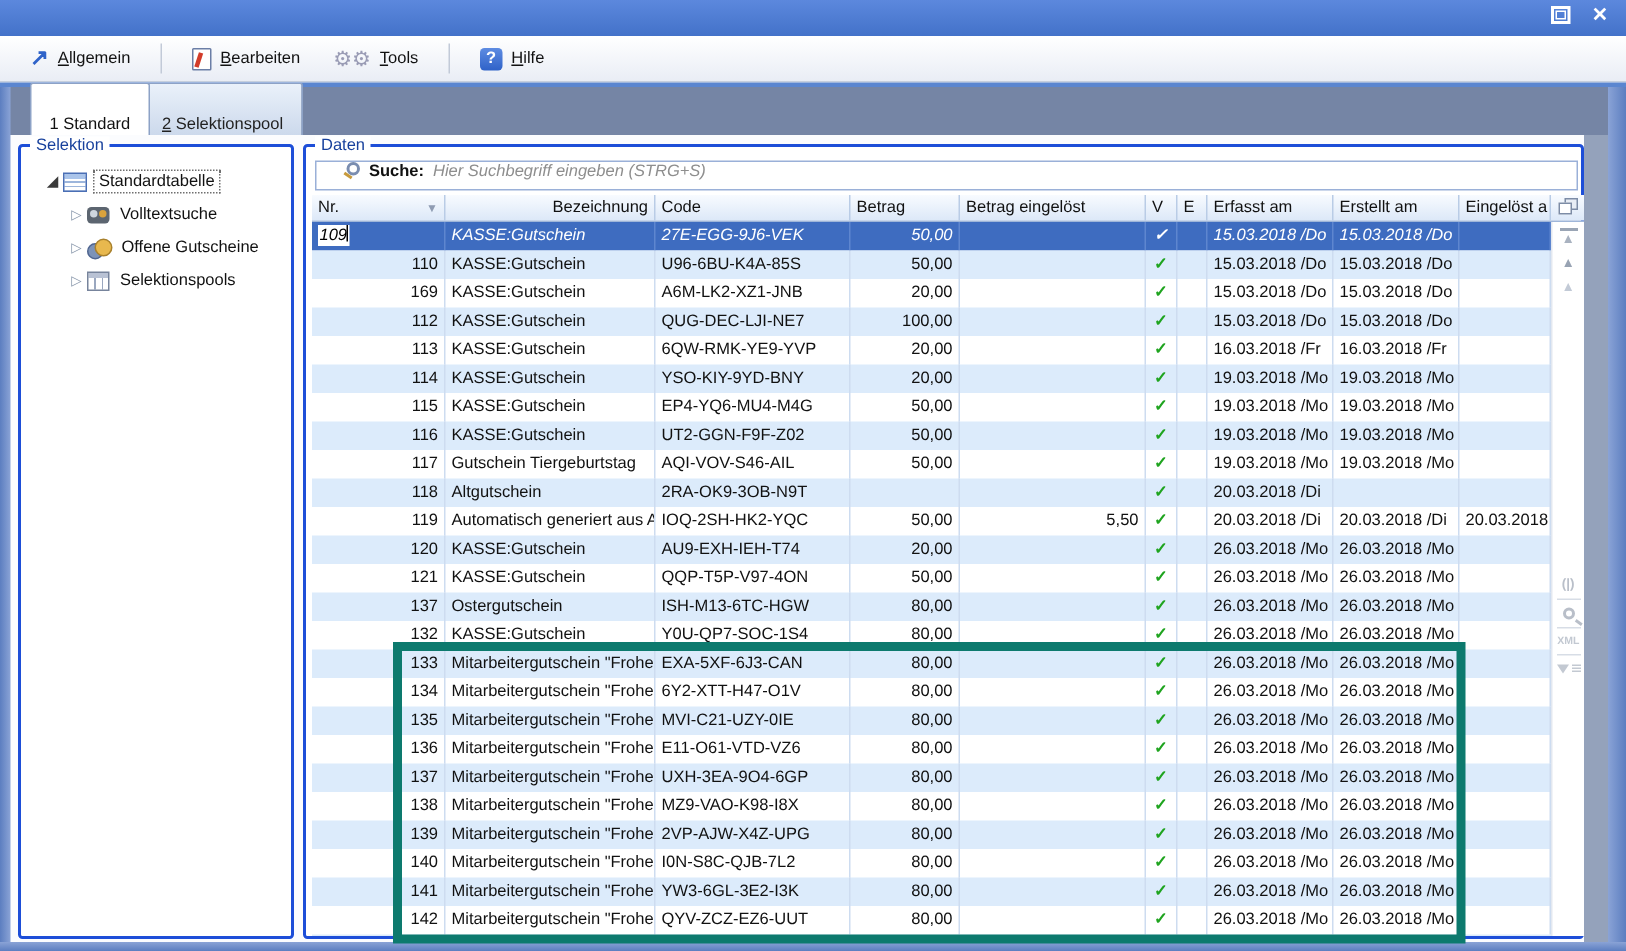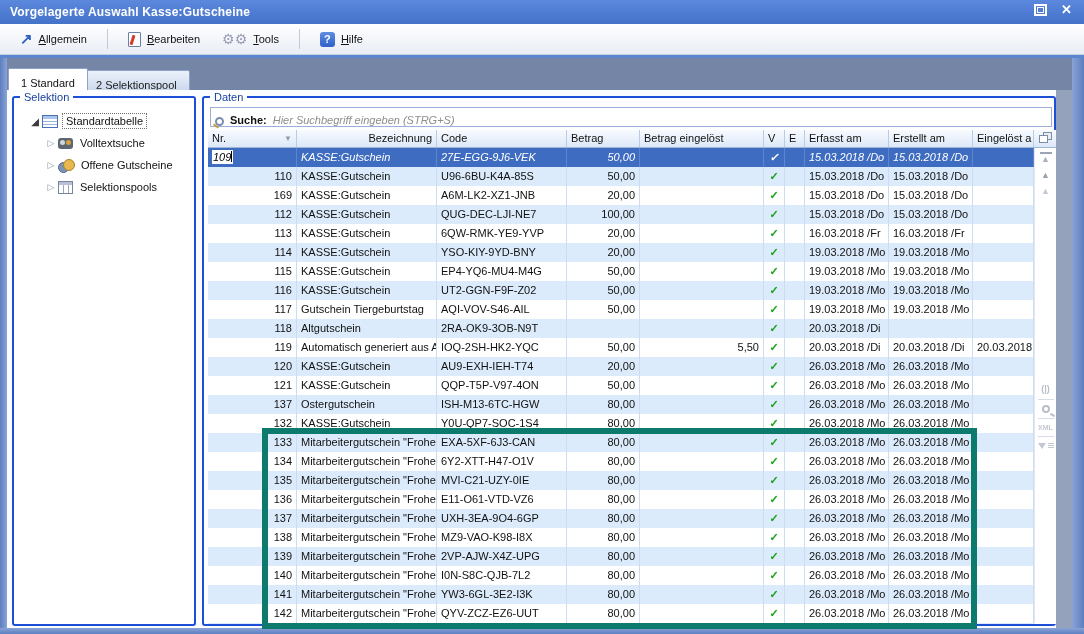--- a/index.html
+++ b/index.html
@@ -29,22 +29,22 @@
   .ic-doc { width:13px; height:15px; border:1px solid #6b7ea6; background:#fff; position:relative; border-radius:1px; }
   .ic-doc::after { content:""; position:absolute; left:2px; top:2px; width:3px; height:10px; background:#d23c2a; transform:rotate(18deg); }
   .ic-gears { color:#9a9cb5; font-size:14px; line-height:14px; }
   .ic-help { width:15px; height:15px; background:linear-gradient(#5e8ce2,#2f62c8); border-radius:3px;
              color:#fff; font-weight:bold; font-size:11px; text-align:center; line-height:15px; }
 
   .accent-line { position:absolute; left:0; top:55px; width:1084px; height:3px; background:var(--accent_line); }
 
   
   .tabstrip { position:absolute; left:0; top:58px; width:1084px; height:32px; background:var(--tab_strip); }
-  .tab { position:absolute; bottom:0; height:22px; padding:4px 12px; line-height:21px;
-         border:1px solid #8da2c6; border-bottom:none; border-radius:2px 2px 0 0; }
+  .tab { position:absolute; bottom:0; height:22px; padding:17px 12px; line-height:21px;
+         border:1px solid #8da2c6; border-bottom:none; border-radius:2px 2px 0 0;margin-left:12px; }
   .tab.active { left:8px; background:#fff; z-index:2; }
   .tab.inactive { left:83px; height:20px; background:linear-gradient(#eaf1fa,#ccd9ec); color:#222; }
 
   
   .content { position:absolute; left:7px; top:90px; width:1065px; height:538px; background:#fbfcfe; }
   .border-left { position:absolute; left:0; top:58px; width:7px; height:576px; background:linear-gradient(90deg,#5c7ec0,#8aa3d6); }
   .border-right { position:absolute; left:1072px; top:58px; width:12px; height:576px; background:linear-gradient(90deg,#8aa3d6,#5c7ec0); }
   .border-bottom { position:absolute; left:0; top:628px; width:1084px; height:6px; background:linear-gradient(#8aa3d6,#5c7ec0); }
   .slate-gap { position:absolute; left:1056px; top:90px; width:16px; height:538px; background:#94a2bb; }
 
@@ -74,21 +74,21 @@
   .ic-coins::before { content:""; position:absolute; left:0; top:3px; width:9px; height:9px; border-radius:50%;
       background:#7d93b8; border:1px solid #4f6590; }
   .ic-coins::after { content:""; position:absolute; left:5px; top:0; width:10px; height:10px; border-radius:50%;
       background:radial-gradient(circle at 35% 35%, #f3d27c, #dca washed#b,#d9a droplets); background:#e8b84e; border:1px solid #a8802c; }
   .ic-db { width:15px; height:13px; border:1px solid #77849c; background:
       linear-gradient(#b9c2d4 0 3px, transparent 3px),
       repeating-linear-gradient(90deg,#fff 0 4px,#9aa7bf 4px 5px); }
 
   
   .searchbar { position:absolute; left:6px; top:9px; width:842px; height:20px; background:#fff;
-               border:1px solid #9ab0d8; display:flex; align-items:flex-end; padding-left:4px; gap:6px; }
+               border:1px solid #9ab0d8; display:flex; align-items:flex-start; padding-left:20px; gap:6px; }
   .ic-mag { width:9px; height:9px; border:2px solid #7a8db0; border-radius:50%; position:relative; }
   .ic-mag::after { content:""; position:absolute; left:-4px; top:6px; width:6px; height:2px; background:#c79a3c; transform:rotate(35deg); }
   .searchbar .s-label { font-weight:bold; }
   .searchbar .s-ph { font-style:italic; color:var(--placeholder); }
 
   
   .tablewrap { position:absolute; left:4px; top:32px; width:848px; height:494px; overflow:hidden; }
   .thead { display:flex; height:18px; background:linear-gradient(#f8fbff,#dce8f8); border-bottom:1px solid #9fb6d9; }
   .th { border-right:1px solid #b9cce6; padding:0 4px; line-height:17px; display:flex; justify-content:space-between; align-items:center; overflow:hidden; white-space:nowrap; }
   .th .sort { color:#8f9cb3; font-size:8px; }
@@ -128,21 +128,20 @@
   
   .highlight-rect { position:absolute; left:262px; top:428px; width:715px; height:201px;
                     border:6px solid var(--highlight); z-index:50; pointer-events:none; }
 </style>
 </head>
 <body>
 
 <div class="window">
 
   <div class="titlebar">
-    <span class="title">Vorgelagerte Auswahl Kasse:Gutscheine</span>
     <span class="winbtns">
       <span class="btn-restore"></span>
       <span class="btn-close">✕</span>
     </span>
   </div>
 
   <div class="toolbar">
     <span class="tool-item">
       <span class="ic-arrow">↗</span>
       <span class="u1">Allgemein</span>

